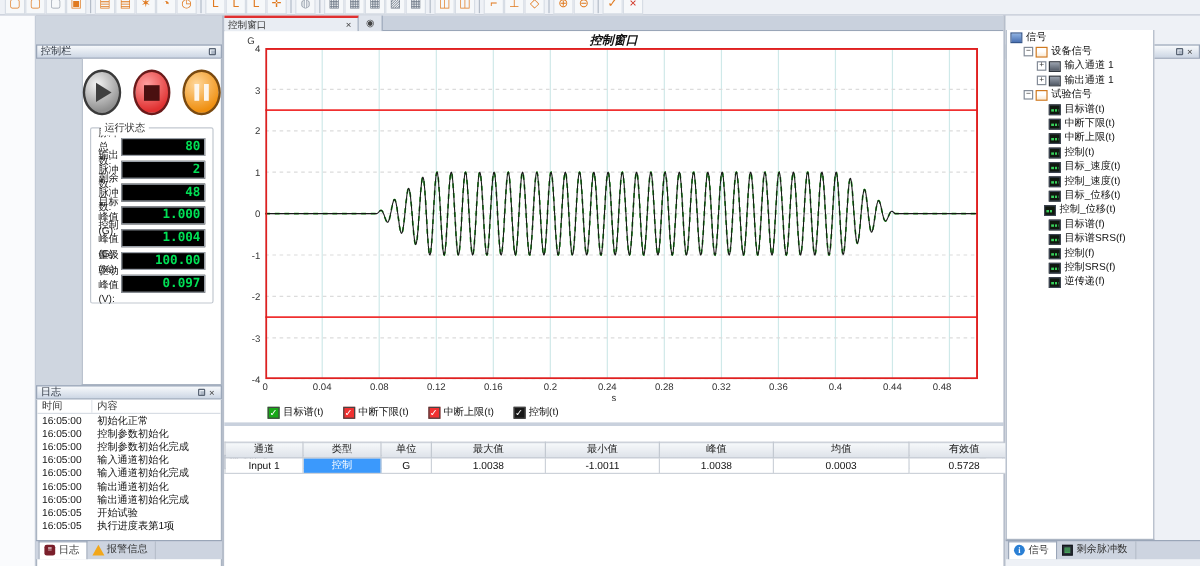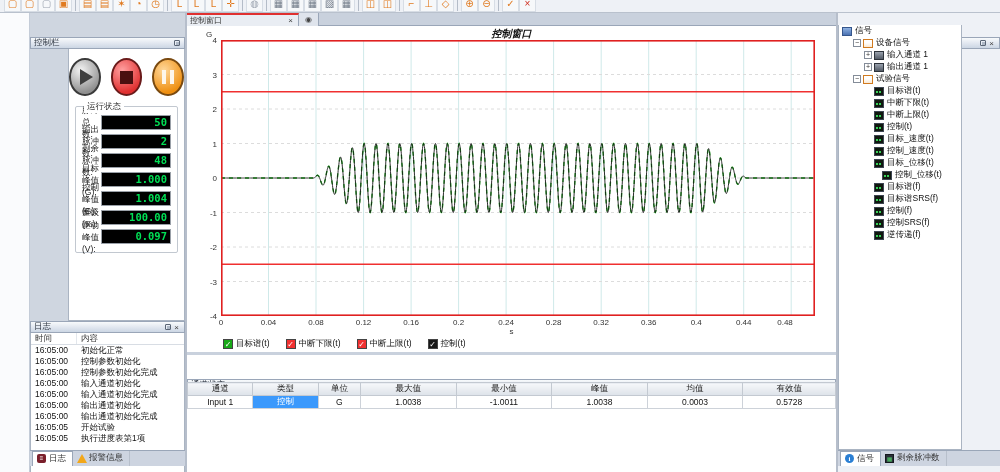--- a/index.html
+++ b/index.html
@@ -73,21 +73,21 @@
   .ytick { position:absolute; width:22px; text-align:right; font-size:8px; color:#333; }
   .xtick { position:absolute; width:30px; text-align:center; font-size:8px; color:#333; top:292px; }
   .xlab { position:absolute; top:301px; left:0; width:100%; text-align:center; font-size:8px; color:#333; }
   .legend { position:absolute; left:36px; top:312px; display:flex; gap:16px; align-items:center; }
   .leg-item { display:flex; align-items:center; gap:3px; }
   .leg-box { width:10px; height:10px; border:1px solid #444; color:#fff; font-size:8px; line-height:9px; text-align:center; }
   .leg-label { font-size:8.5px; color:#111; }
 
   .hsplit { position:absolute; left:0; top:339px; width:649px; height:3px; background:#c9d1dd; }
   .chpanel { position:absolute; left:0; top:342px; width:649px; height:117px; background:#fff; }
-  .chtable { position:absolute; left:0; top:13px; width:649px; border-collapse:collapse; table-layout:fixed;margin-top:14px; }
+  .chtable { position:absolute; left:0; top:13px; width:649px; border-collapse:collapse; table-layout:fixed; }
   .chtable th { background:linear-gradient(#f6f8fa,#dde2e9); border:1px solid #c3c9d1; font-weight:normal; font-size:8.5px; color:#222; height:13px; }
   .chtable td { border:1px solid #cdd2d9; font-size:8.5px; color:#111; text-align:center; height:13px; background:#fff; }
   .cell-type { background:#3b99fc !important; color:#fff !important; }
 
   
   .right { position:absolute; left:838px; top:13px; width:162px; height:459px; background:#eef1f6; }
   .treebox { position:absolute; left:0; top:12px; width:124px; height:425px; background:#fff; border:1px solid #aab4c2; border-top:none; overflow:hidden; }
   .tree-row { display:flex; align-items:center; height:12px; white-space:nowrap; font-size:8.5px; color:#111; }
   .expander { width:8px; height:8px; border:1px solid #848c98; background:#fff; font-size:7px; line-height:6px; text-align:center; color:#333; margin-right:2px; flex:none; }
   .exp-spacer { width:10px; flex:none; }
@@ -170,21 +170,21 @@
               <span></span>
               <span></span>
             </span>
           </div>
       </div>
       <div class="groupbox">
         <span class="gb-label">运行状态</span>
         <div id="status-fields">
             <div class="field-row">
               <span class="flabel">脉冲总数:</span>
-              <span class="led">50</span>
+              <span class="led">80</span>
             </div>
             <div class="field-row">
               <span class="flabel">输出脉冲数:</span>
               <span class="led">2</span>
             </div>
             <div class="field-row">
               <span class="flabel">剩余脉冲数:</span>
               <span class="led">48</span>
             </div>
             <div class="field-row">
@@ -381,21 +381,21 @@
       </div>
       <table class="chtable">
         <thead>
             <tr id="table-head">
               <th style="width: 65px;">通道</th>
               <th style="width: 65px;">类型</th>
               <th style="width: 42px;">单位</th>
               <th style="width: 95px;">最大值</th>
               <th style="width: 95px;">最小值</th>
               <th style="width: 95px;">峰值</th>
-              <th style="width: 95px; text-align: center;">均值</th>
+              <th style="width: 113px; text-align: center;">均值</th>
               <th style="width: 92px;">有效值</th>
             </tr>
           </thead>
         <tbody id="table-body">
             <tr>
               <td>Input 1</td>
               <td class="cell-type">控制</td>
               <td>G</td>
               <td>1.0038</td>
               <td>-1.0011</td>
@@ -469,21 +469,21 @@
         <div class="tree-row" style="padding-left: 25px; text-align: right;">
           <span class="exp-spacer"></span>
           <span class="ti ti-wave"></span>
           <span>控制_速度(t)</span>
         </div>
         <div class="tree-row" style="padding-left: 25px;">
           <span class="exp-spacer"></span>
           <span class="ti ti-wave"></span>
           <span>目标_位移(t)</span>
         </div>
-        <div class="tree-row" style="padding-left: 33px;">
+        <div class="tree-row" style="padding-left: 21px;">
           <span class="exp-spacer"></span>
           <span class="ti ti-wave"></span>
           <span>控制_位移(t)</span>
         </div>
         <div class="tree-row" style="padding-left: 25px;">
           <span class="exp-spacer"></span>
           <span class="ti ti-wave"></span>
           <span>目标谱(f)</span>
         </div>
         <div class="tree-row" style="padding-left: 25px;">

